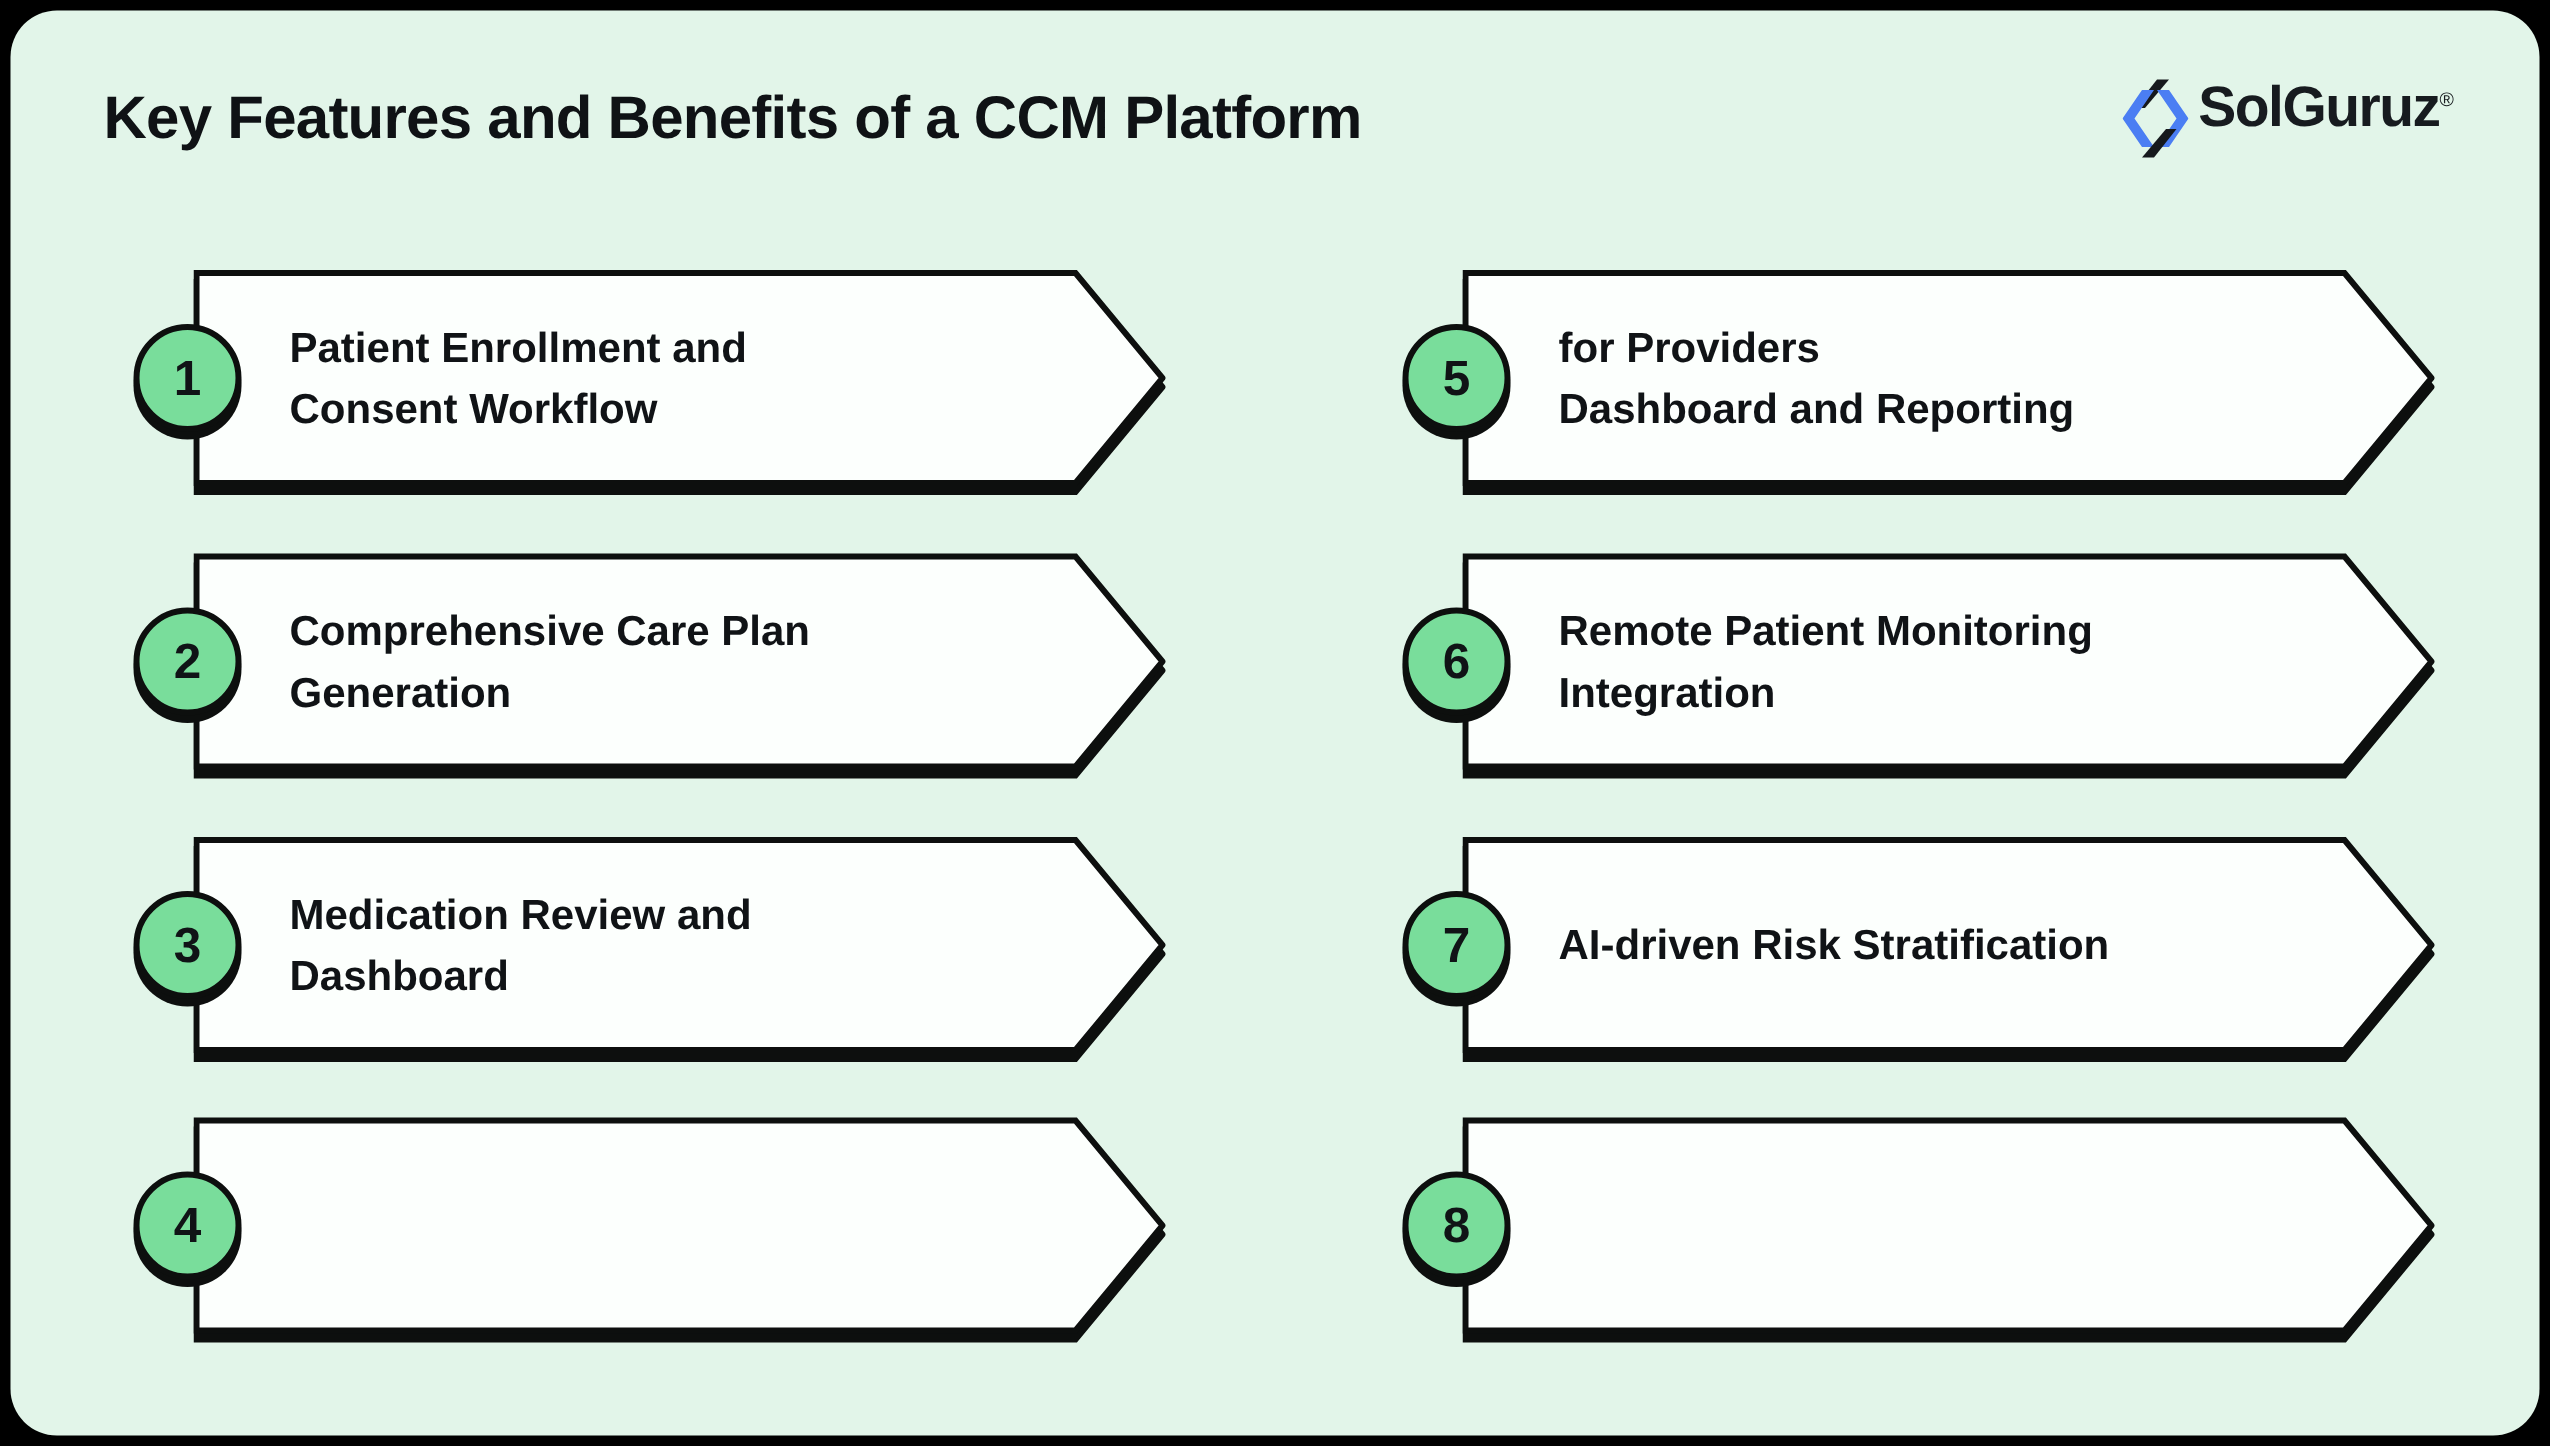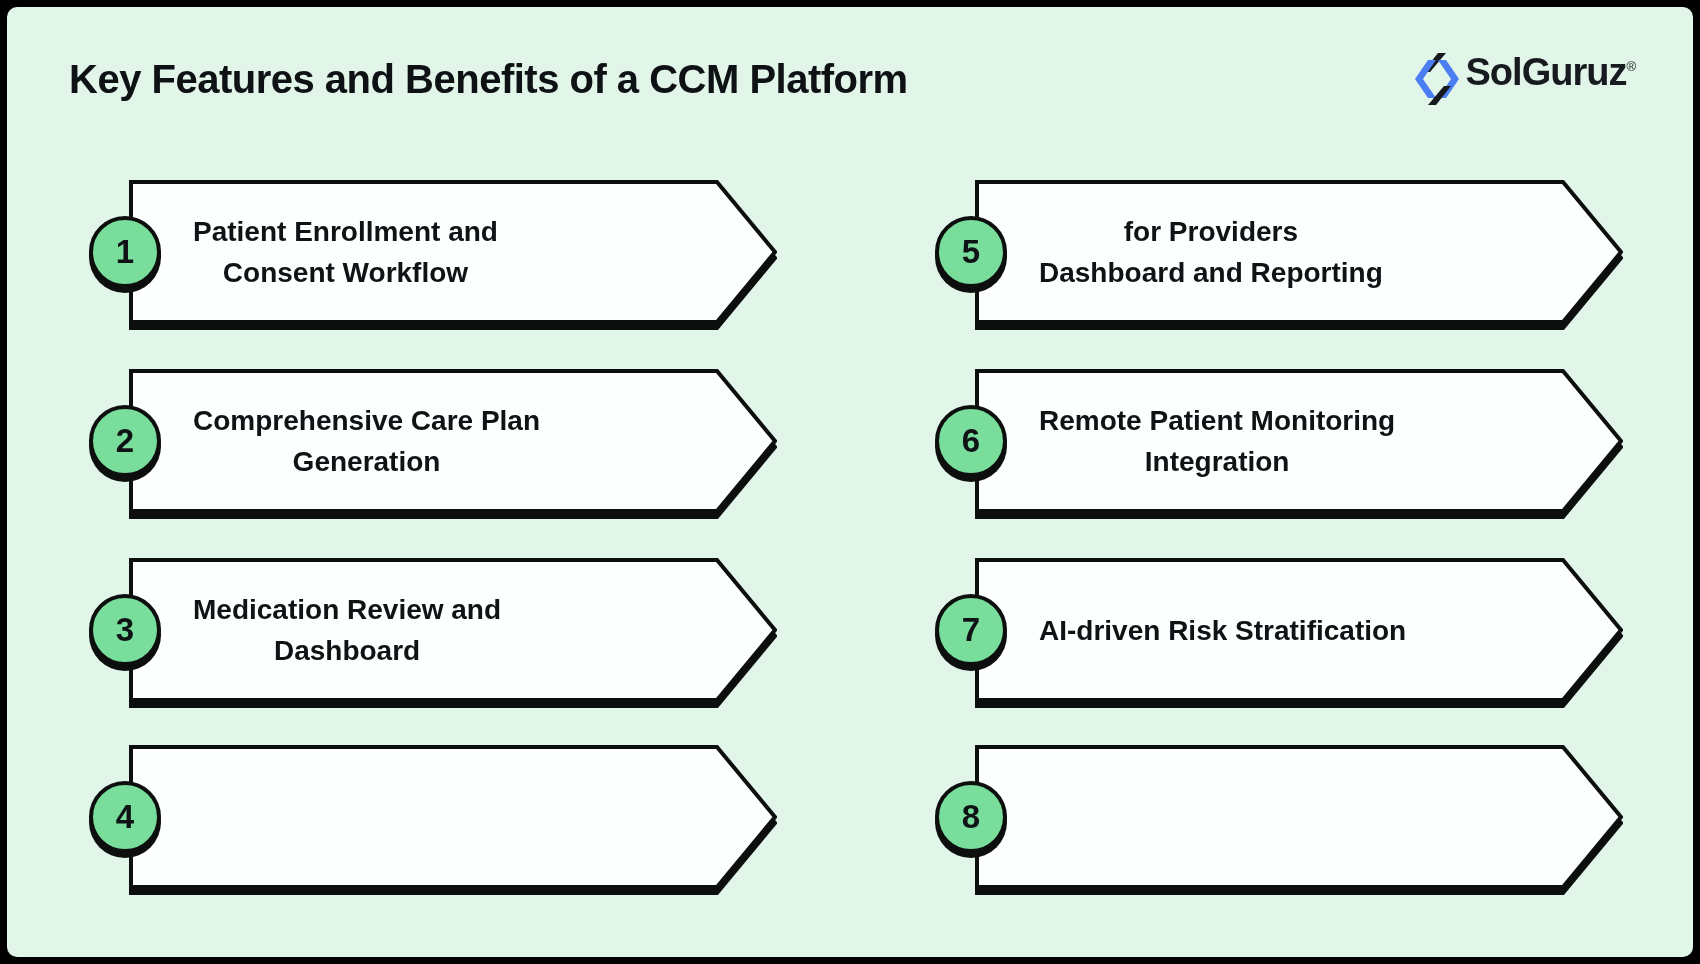--- a/index.html
+++ b/index.html
@@ -7,21 +7,21 @@
   body {
     background: #000;
     font-family: "Liberation Sans", sans-serif;
     position: relative;
     overflow: hidden;
   }
   .panel {
     position: absolute;
     inset: 7px;
     background: #e2f5e9;
-    border-radius: 10px;
+    border-radius: 31px;
   }
   .title {
     position: absolute;
     left: 62px;
     top: 50px;
     font-size: 40px;
     font-weight: 700;
     letter-spacing: -0.5px;
     color: #0f1215;
   }
@@ -82,21 +82,21 @@
   .feature-text {
     position: absolute;
     left: 64px;
     top: 50%;
     transform: translateY(-50%);
     font-size: 28px;
     font-weight: 600;
     line-height: 41px;
     color: #101316;
   }
-  .feature-text span { display: block; text-align: center; }
+  .feature-text span { display: block; }
   .feature-text span:empty { display: none; }
 </style>
 </head>
 <body>
 
 <div class="panel">
 
   <h1 class="title">Key Features and Benefits of a CCM Platform</h1>
 
   <div class="logo">

